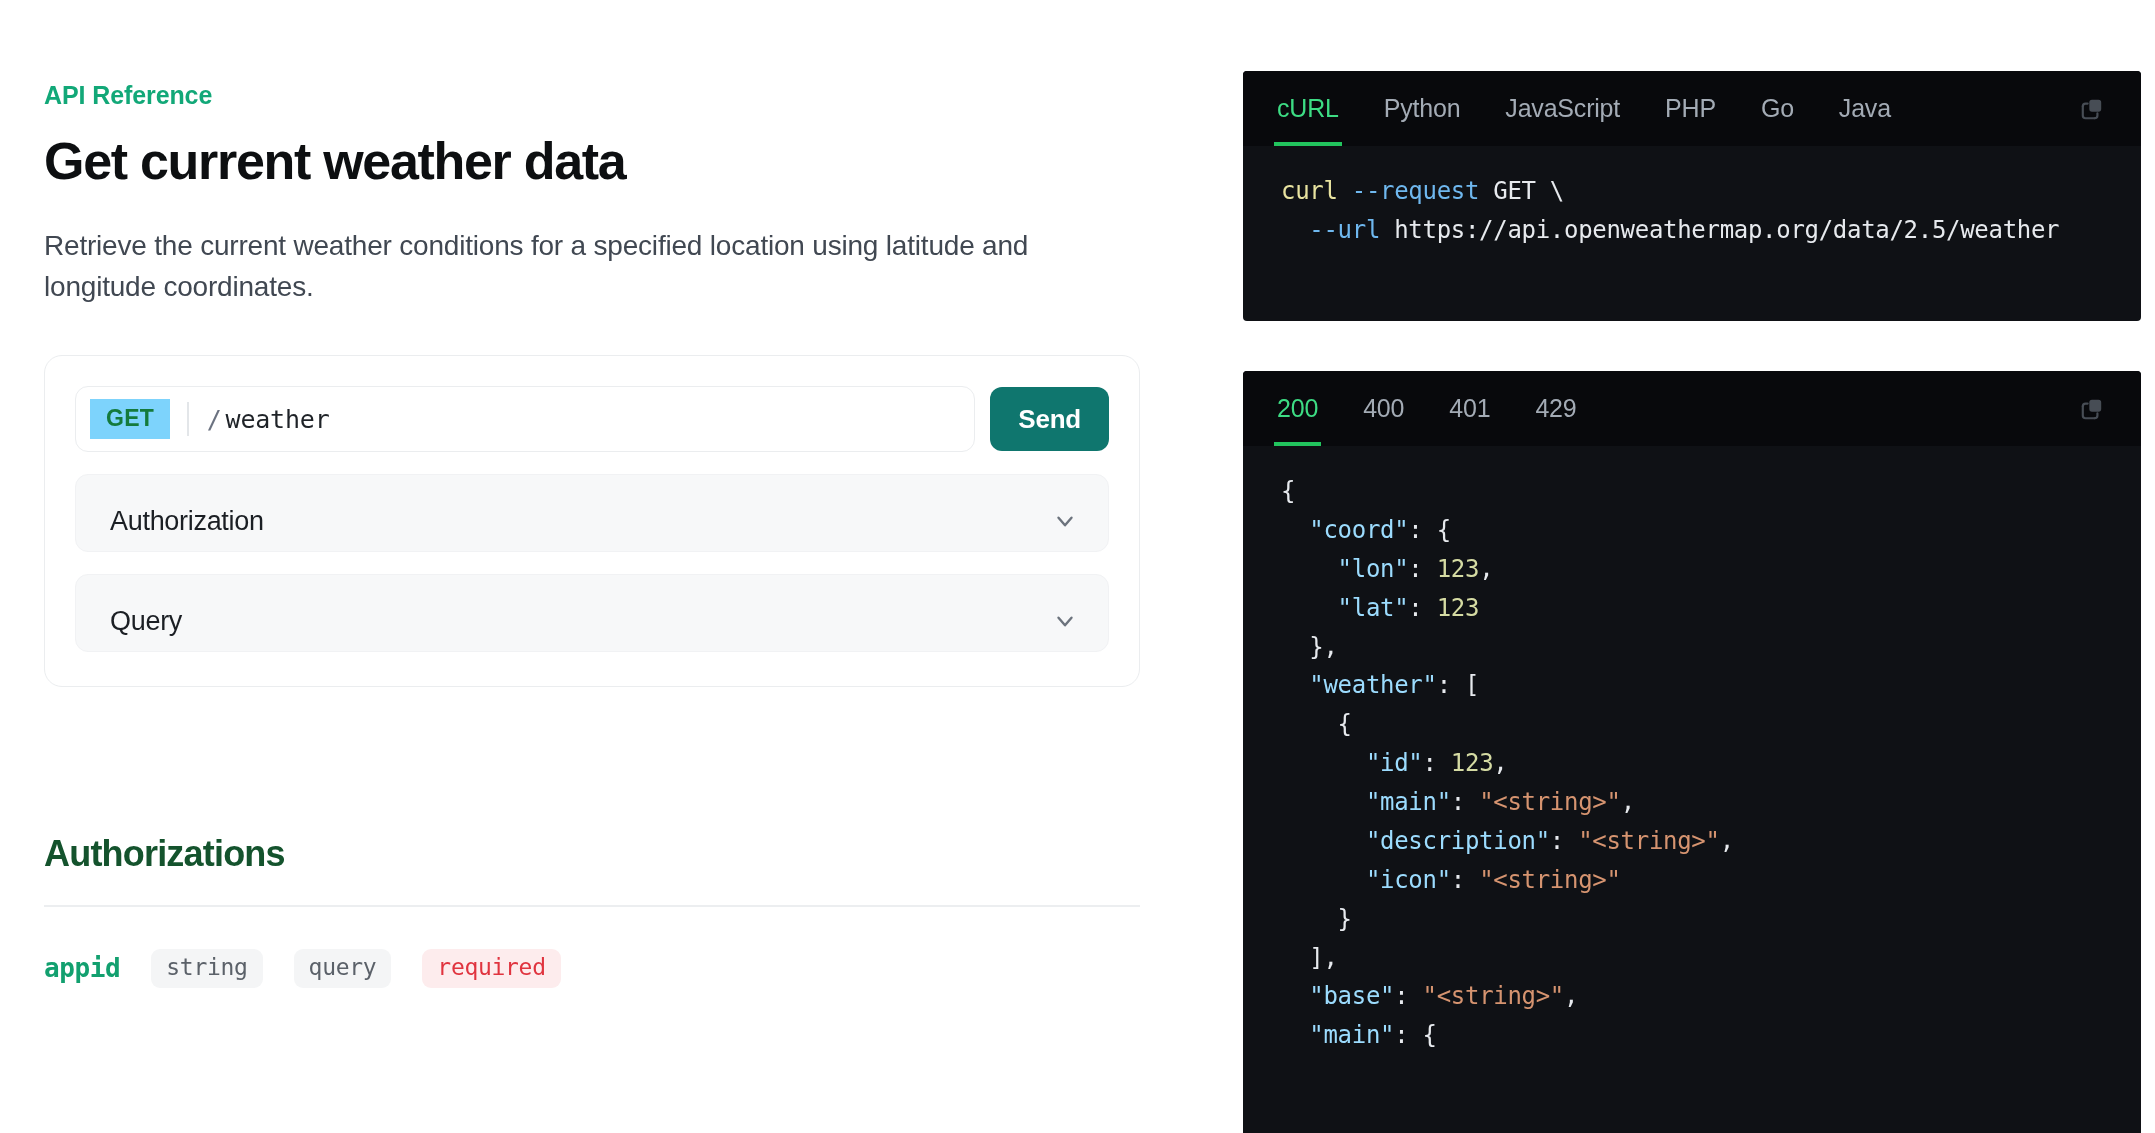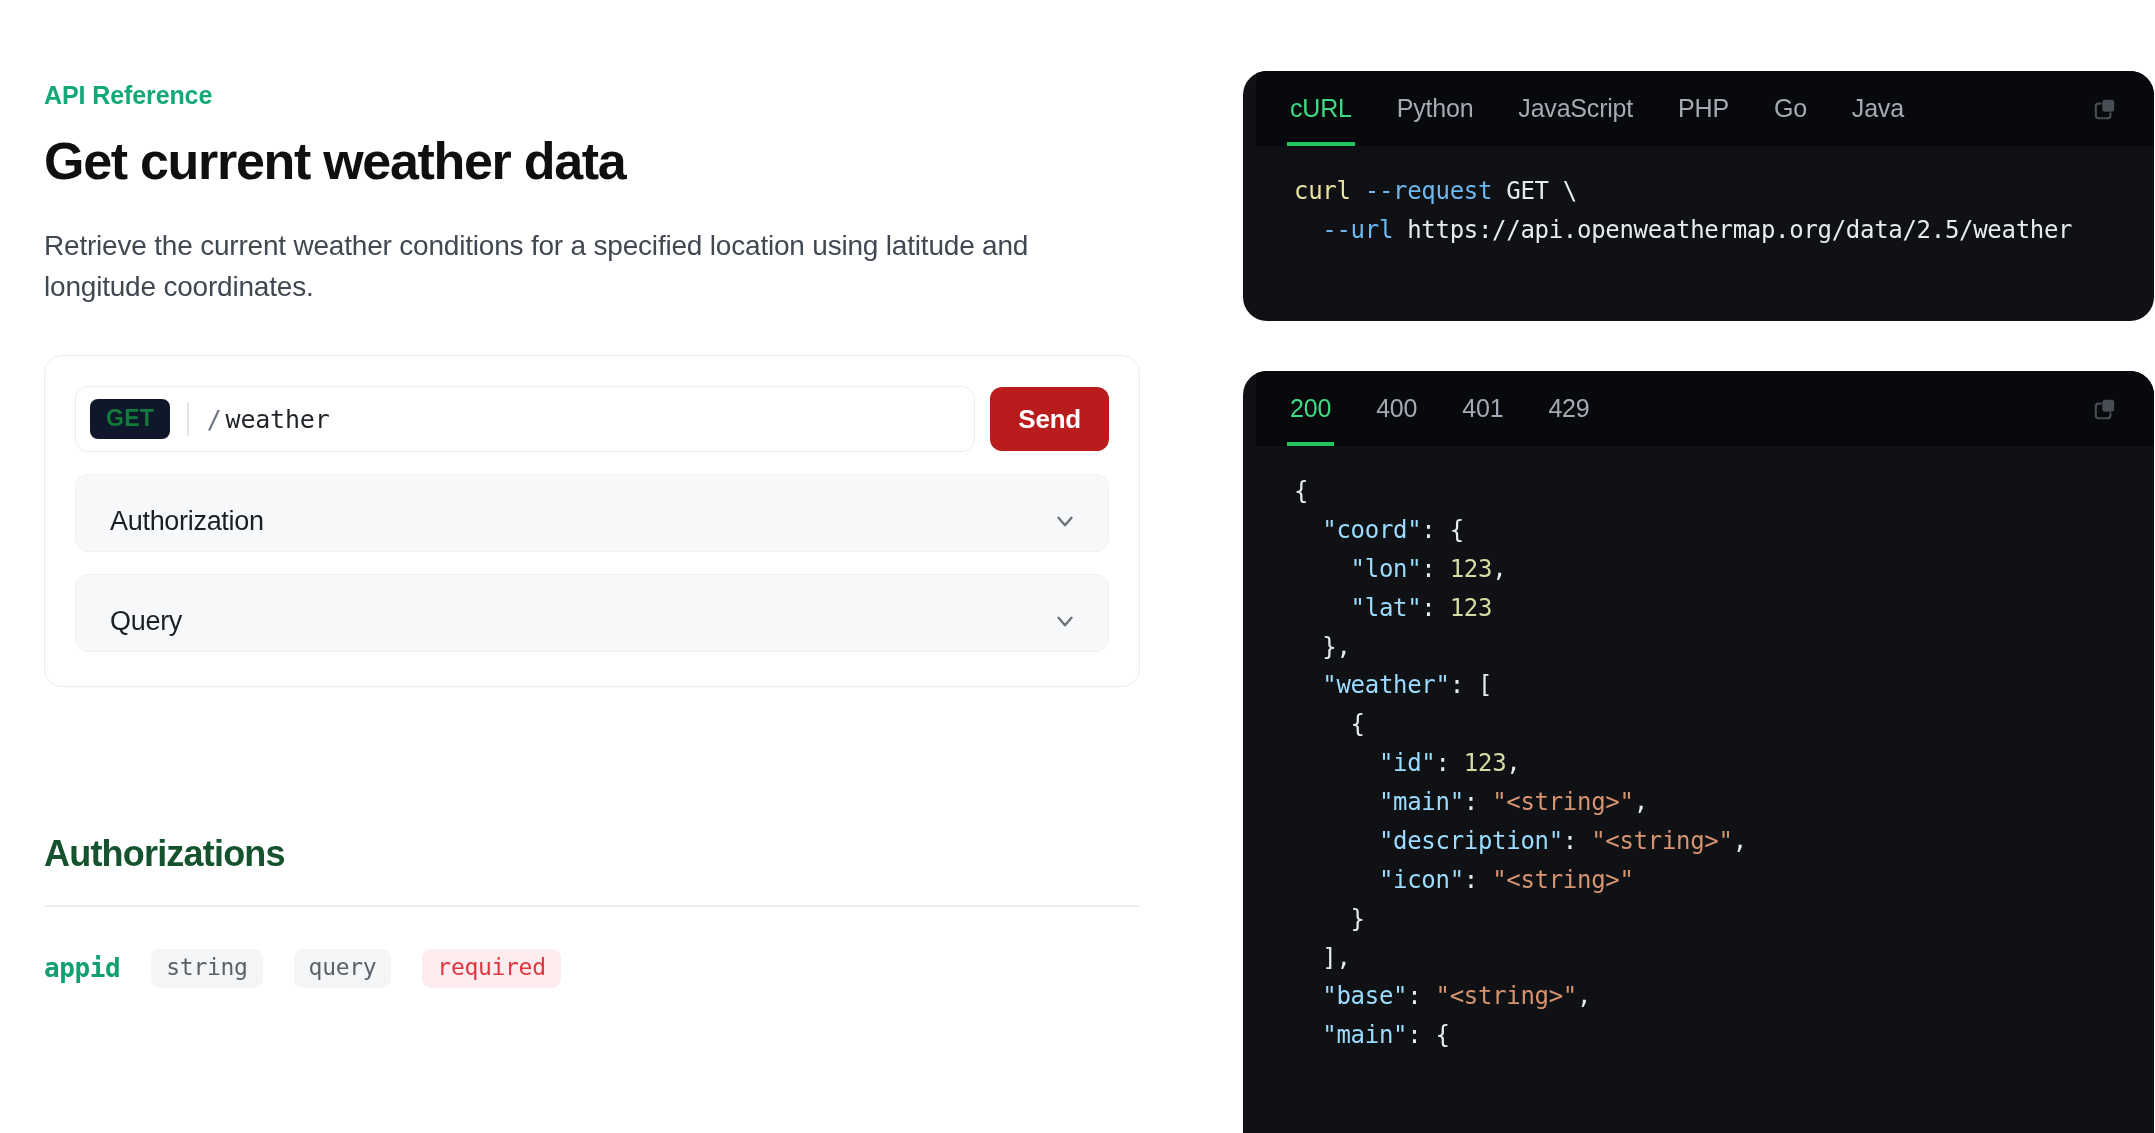--- a/index.html
+++ b/index.html
@@ -75,27 +75,27 @@
     box-sizing: border-box;
     border: 1.5px solid #ebedef;
     border-radius: 13px;
     background: #ffffff;
     display: flex;
     align-items: center;
     padding: 0 14px;
     min-width: 0;
   }
   .method-badge {
-    background: #0f172a;
+    background: #7dd3fc;
     color: #147a3c;
     font-family: "Liberation Sans", sans-serif;
     font-weight: 700;
     font-size: 23px;
     letter-spacing: 0.3px;
-    border-radius: 8px;
+    border-radius: 0;
     padding: 8px 16px 9px 16px;
     line-height: 1;
   }
   .url-divider {
     width: 1.5px;
     height: 34px;
     background: #e3e6e9;
     margin: 0 18px 0 17px;
     flex: none;
   }
@@ -103,21 +103,21 @@
     font-family: "DejaVu Sans Mono", monospace;
     font-size: 25px;
     color: #1f2328;
     white-space: nowrap;
     overflow: hidden;
     letter-spacing: -0.2px;
   }
   .url-path .slash { color: #6b7280; padding-right: 4px; }
   .send-btn {
     flex: none;
-    background: #b91c1c;
+    background: #0f766e;
     color: #ffffff;
     border: none;
     border-radius: 12px;
     font-family: "Liberation Sans", sans-serif;
     font-size: 26px;
     font-weight: 700;
     letter-spacing: -0.2px;
     padding: 0 28px;
     height: 64px;
     cursor: pointer;
@@ -191,23 +191,22 @@
     left: 1243px;
     top: 0;
     width: 912px;
     height: 1133px;
   }
   .code-panel {
     position: absolute;
     left: 0;
     width: 898px;
     background: #0f1115;
-    border-radius: 24px;
+    border-radius: 4px;
     overflow: hidden;
-    padding-left: 13px;
   }
   .panel-request { top: 71px; height: 250px; }
   .panel-response { top: 371px; height: 762px; border-bottom-left-radius: 0; border-bottom-right-radius: 0; }
 
   .panel-tabs {
     position: relative;
     height: 75px;
     background: #08090c;
     display: flex;
     align-items: center;

